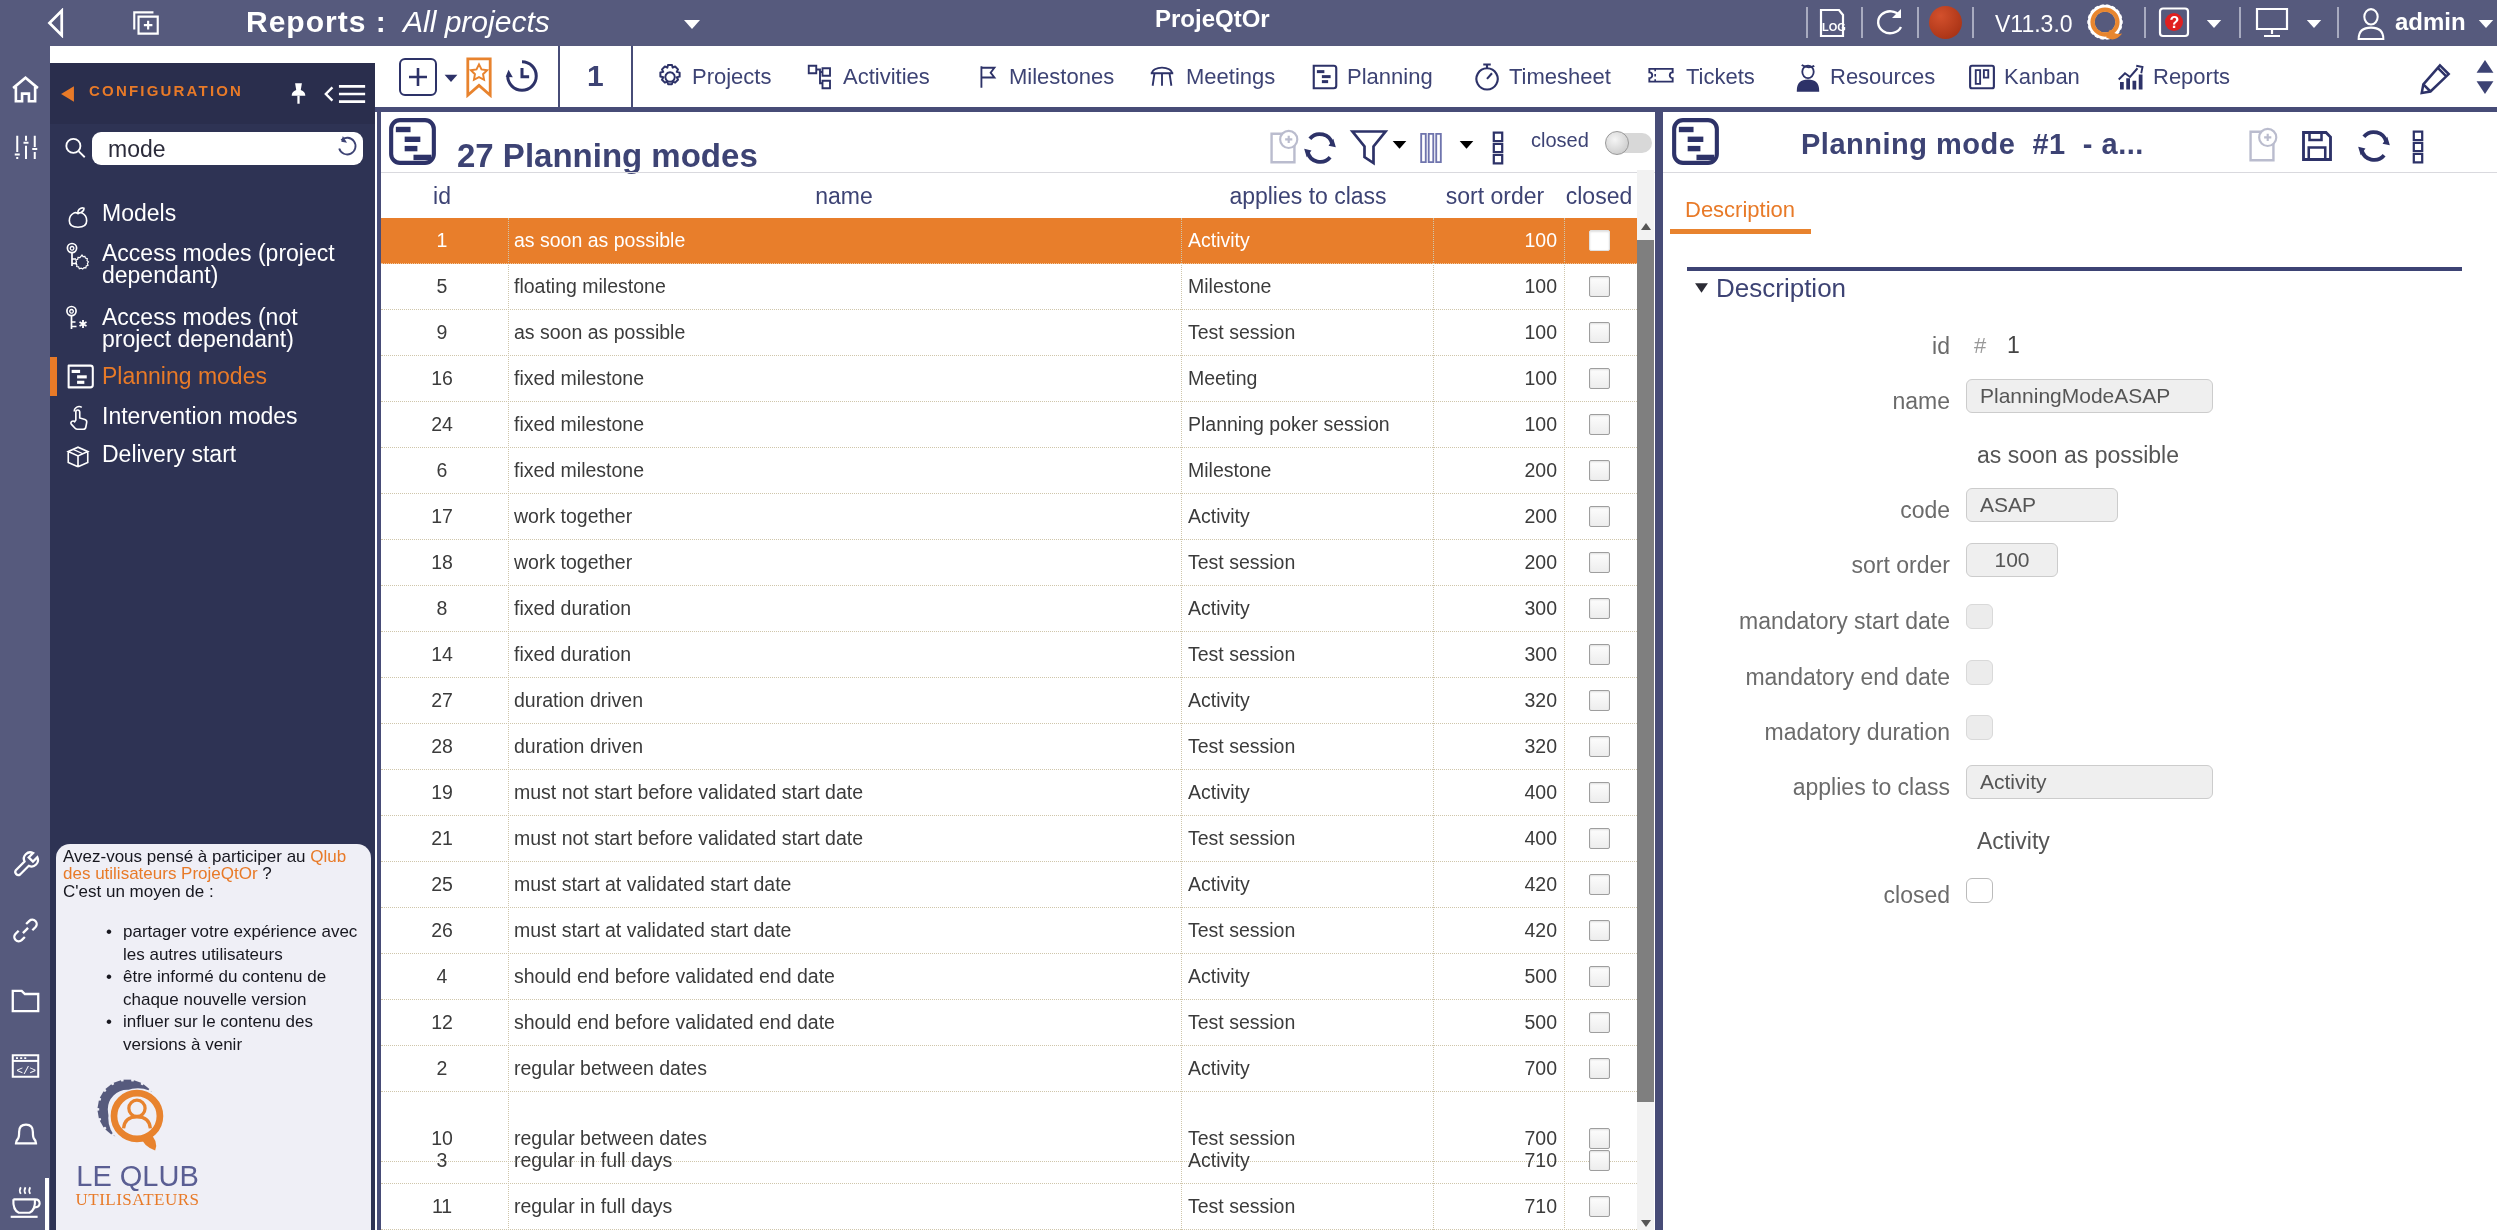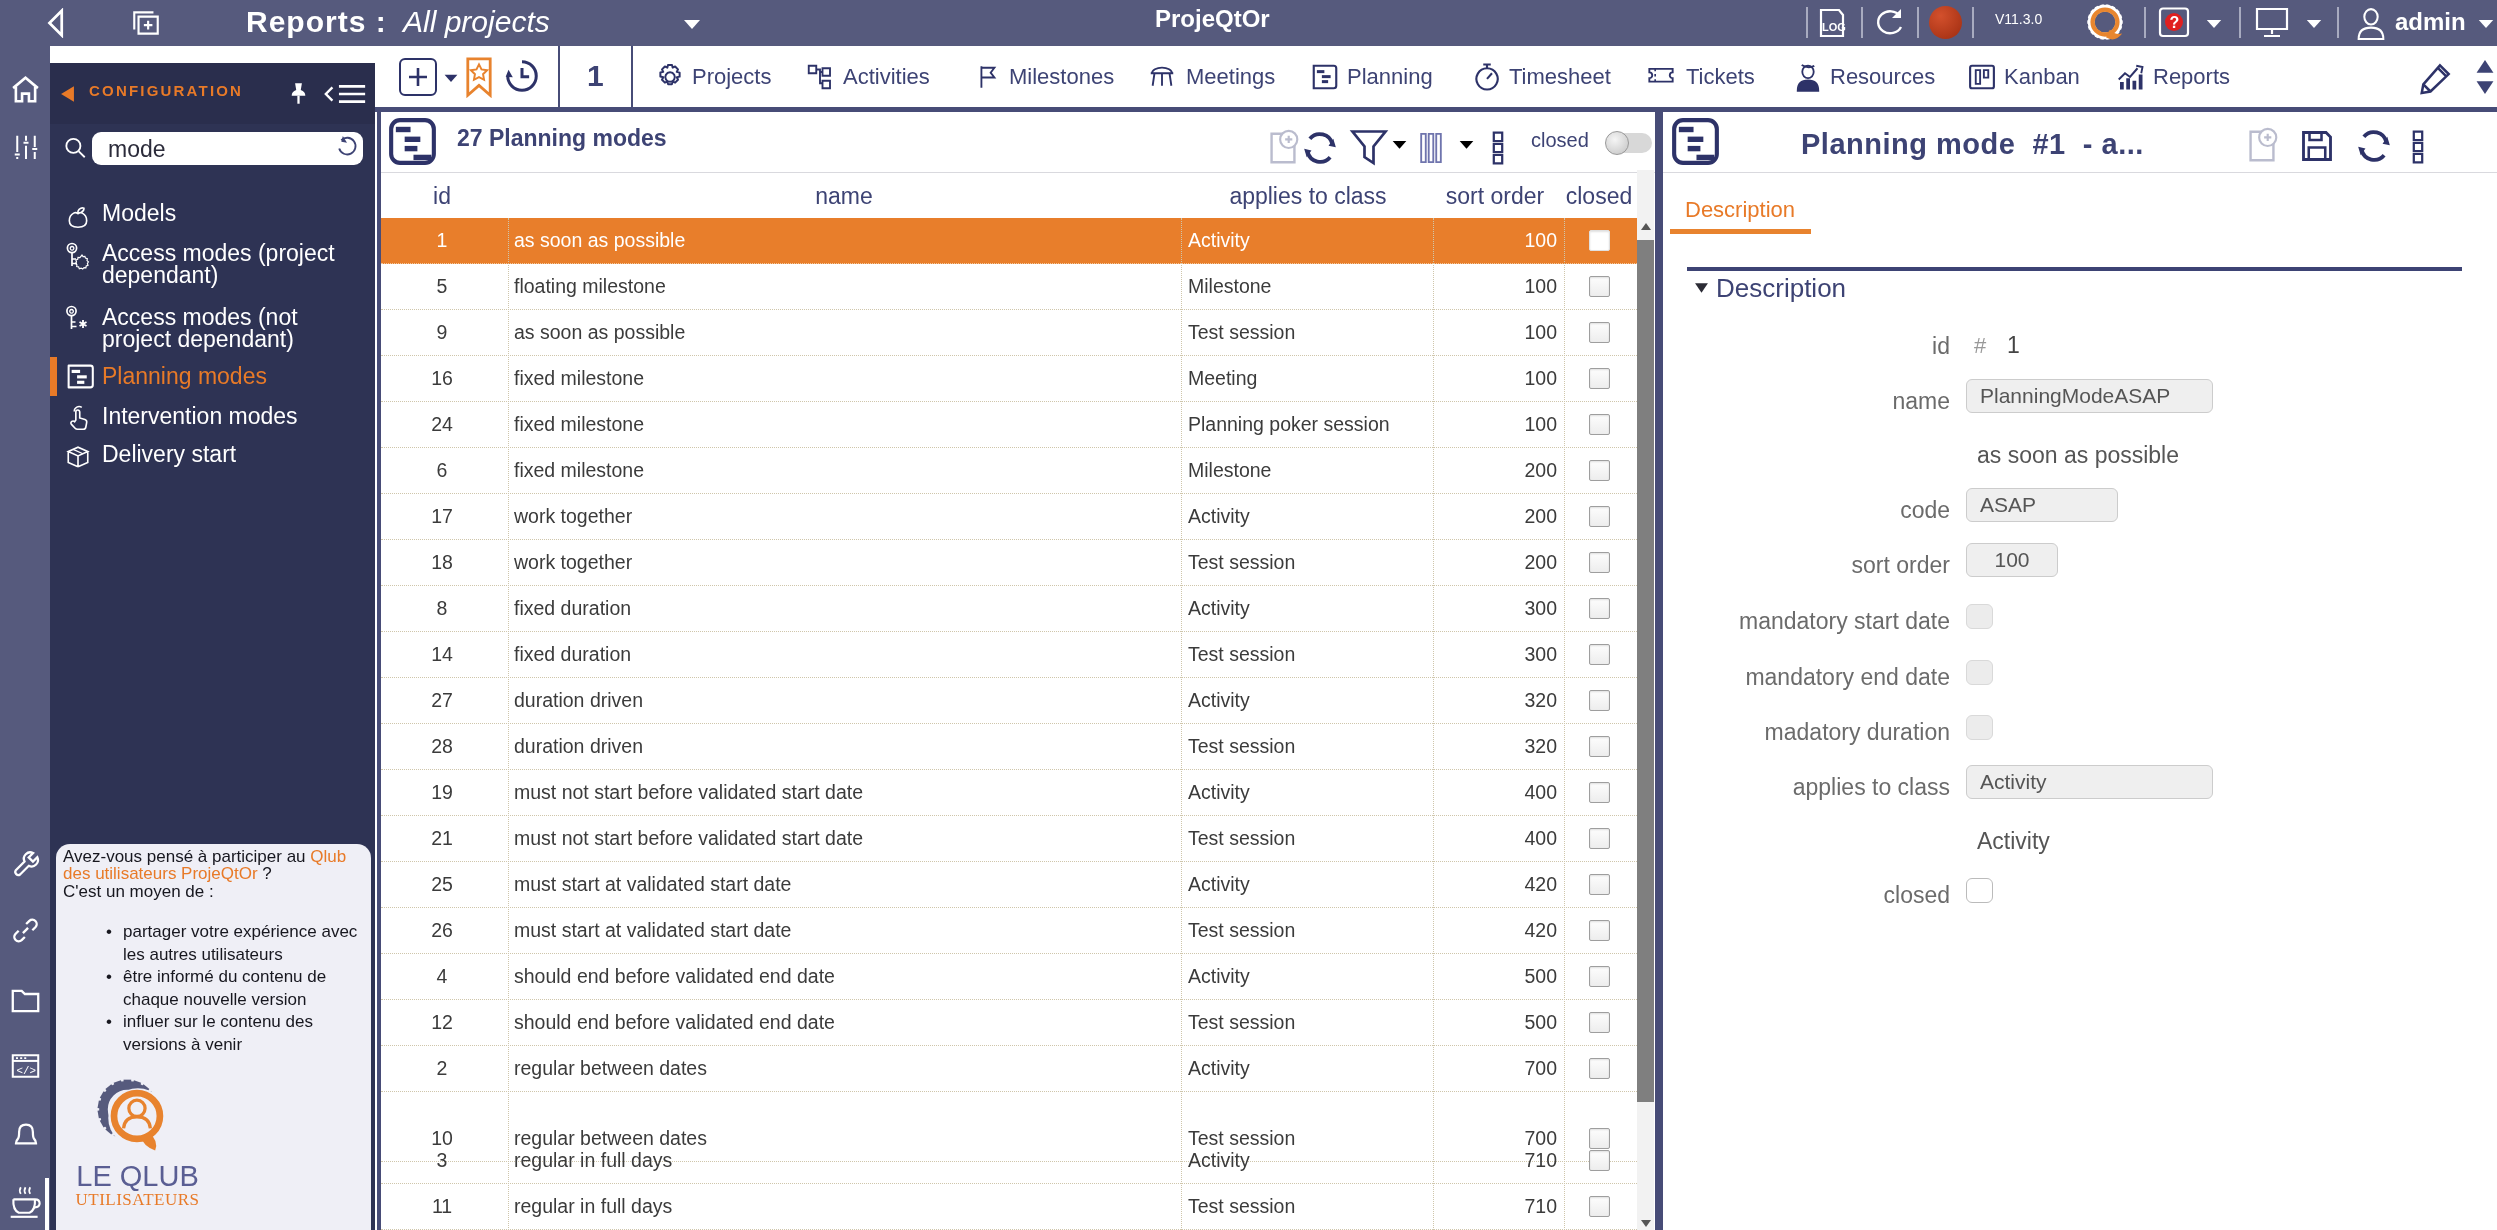--- a/index.html
+++ b/index.html
@@ -9,21 +9,21 @@
 #sidebar{position:absolute;left:50px;top:51px;width:325px;height:1184px;background:#2e3354;margin-top:12px;}
 #confighd{position:absolute;left:0;top:0;width:325px;height:61px;background:#2a2e4d;}
 #sidebar .mtext{position:absolute;color:#fff;font-size:23px;white-space:nowrap;}
 #popup{position:absolute;left:6px;top:781px;width:315px;height:403px;background:#efeff6;border-radius:14px 14px 0 0;color:#17171f;font-size:17px;}
 #navbar{position:absolute;left:375px;top:46px;width:2122px;height:61px;background:#fff;}
 #navband{position:absolute;left:375px;top:107px;width:2122px;height:5px;background:#474c77;}
 .nav-item{position:absolute;top:0;height:61px;display:flex;align-items:center;color:#3d4374;font-size:22px;}
 .nav-item svg{margin-right:7px;}
 #main{position:absolute;left:377px;top:112px;width:1286px;height:1118px;background:#fff;border-left:4px solid #474c77;border-right:8px solid #474c77;}
 #main .hd-sep{position:absolute;left:0;top:60px;width:1274px;height:1px;background:#d9d9de;}
-#mtitle{position:absolute;left:76px;top:13px;font-size:23px;font-weight:bold;color:#3d4374;}
+#mtitle{position:absolute;left:76px;top:25px;font-size:33px;font-weight:bold;color:#3d4374;}
 .colhd{position:absolute;top:62px;height:44px;color:#3d4374;font-size:23px;}
 .row{position:absolute;left:0;width:1256px;height:46px;font-size:19.5px;color:#3b3b3b;border-bottom:1px dotted #cfc6ab;}
 .row .c-id{position:absolute;left:0;top:0;width:122px;height:46px;line-height:45px;text-align:center;}
 .row .c-name{position:absolute;left:133px;top:0;width:660px;height:46px;line-height:45px;}
 .row .c-cls{position:absolute;left:807px;top:0;width:240px;height:46px;line-height:45px;}
 .row .c-ord{position:absolute;left:1052px;top:0;width:124px;height:46px;line-height:45px;text-align:right;}
 .row .cbx{position:absolute;left:1208px;top:12px;width:21px;height:21px;border:1px solid #9e9e9e;border-radius:2px;background:linear-gradient(#fdfdfd,#ededed);box-shadow:inset 0 1px 2px rgba(0,0,0,0.12);}
 .orow{background:#e87e2b;color:#fff;border-bottom:1px dotted #f3c79b;}
 .orow .cbx{background:#fff;border-color:#e0e0e0;}
 .osep{position:absolute;top:0;height:46px;border-left:1px dotted rgba(255,255,255,.8);}
@@ -60,21 +60,21 @@
       <text x="4" y="24" font-size="11" font-weight="bold" fill="#fff" font-family="Liberation Sans">LOG</text>
     </svg>
   <div class="sep" style="left:1861px"></div>
   <svg class="ab" style="left:1872px;top:6px" width="36" height="34" viewBox="0 0 36 34">
       <path d="M28 10 A12 11 0 1 0 29 21" stroke="#ffffff" stroke-width="2.4" fill="none"></path>
       <path d="M29 3 v9 h-9 Z" fill="#fff"></path>
     </svg>
   <div class="sep" style="left:1917px"></div>
   <div class="ab" style="left:1929px;top:6px;width:33px;height:33px;border-radius:50%;background:radial-gradient(circle at 35% 30%,#d3502c,#9e2c10);"></div>
   <div class="sep" style="left:1972px"></div>
-  <span class="ab" style="left:1995px;top:11px;font-size:14px;">V11.3.0</span>
+  <span class="ab" style="left:1995px;top:11px;font-size:23px;">V11.3.0</span>
   <svg class="ab" style="left:2083px;top:1px" width="44" height="44" viewBox="0 0 46 46">
     <g stroke="#fff" stroke-width="3.6">
         <line x1="37.5" y1="22.0" x2="41.5" y2="22.0"></line>
         <line x1="36.6" y1="27.0" x2="40.4" y2="28.3"></line>
         <line x1="34.1" y1="31.3" x2="37.2" y2="33.9"></line>
         <line x1="30.2" y1="34.6" x2="32.2" y2="38.0"></line>
         <line x1="25.5" y1="36.3" x2="26.2" y2="40.2"></line>
         <line x1="20.5" y1="36.3" x2="19.8" y2="40.2"></line>
         <line x1="15.8" y1="34.6" x2="13.8" y2="38.0"></line>
         <line x1="11.9" y1="31.3" x2="8.8" y2="33.9"></line>

